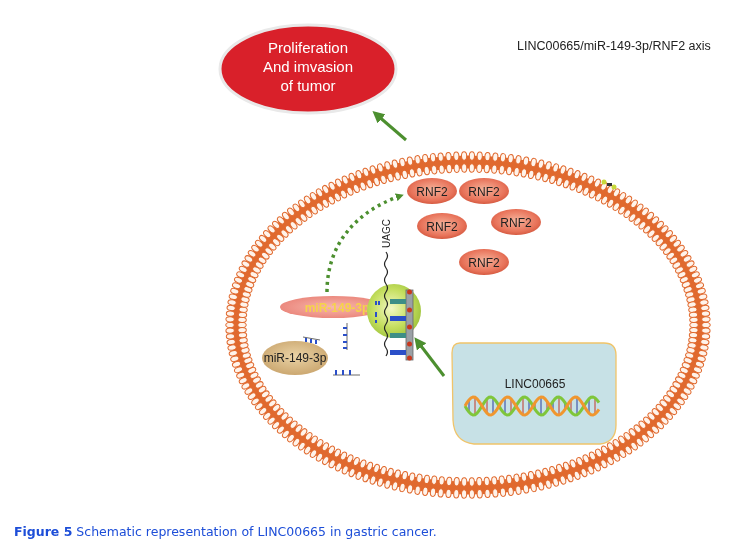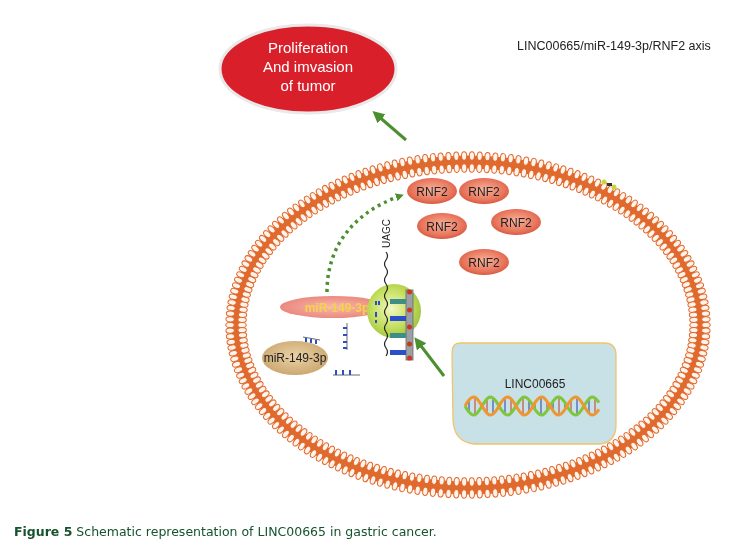--- a/index.html
+++ b/index.html
@@ -1,18 +1,18 @@
 <!DOCTYPE html>
 <html><head>
 <meta charset="utf-8">
 <style>
   html, body { margin: 0; padding: 0; background: #ffffff; }
   body { width: 748px; height: 554px; position: relative; overflow: hidden; font-family: "Liberation Sans", sans-serif; }
   #diagram { position: absolute; left: 0; top: 0; }
-  .caption { position: absolute; left: 14px; top: 524px; font-family: "DejaVu Sans", sans-serif; font-size: 12.5px; color: #14532d; white-space: nowrap; }
+  .caption { position: absolute; left: 14px; top: 524px; font-family: "DejaVu Sans", sans-serif; font-size: 12.5px; color: #1d4ed8; white-space: nowrap; }
   .caption b { font-weight: bold; }
   .lbl { font-family: "Liberation Sans", sans-serif; }
 </style>
 </head>
 <body>
 
 <svg id="diagram" width="748" height="554" viewBox="0 0 748 554">
   <defs>
     <radialGradient id="rnfGrad" cx="50%" cy="45%" r="60%">
       <stop offset="0%" stop-color="#f6b49c"></stop>

